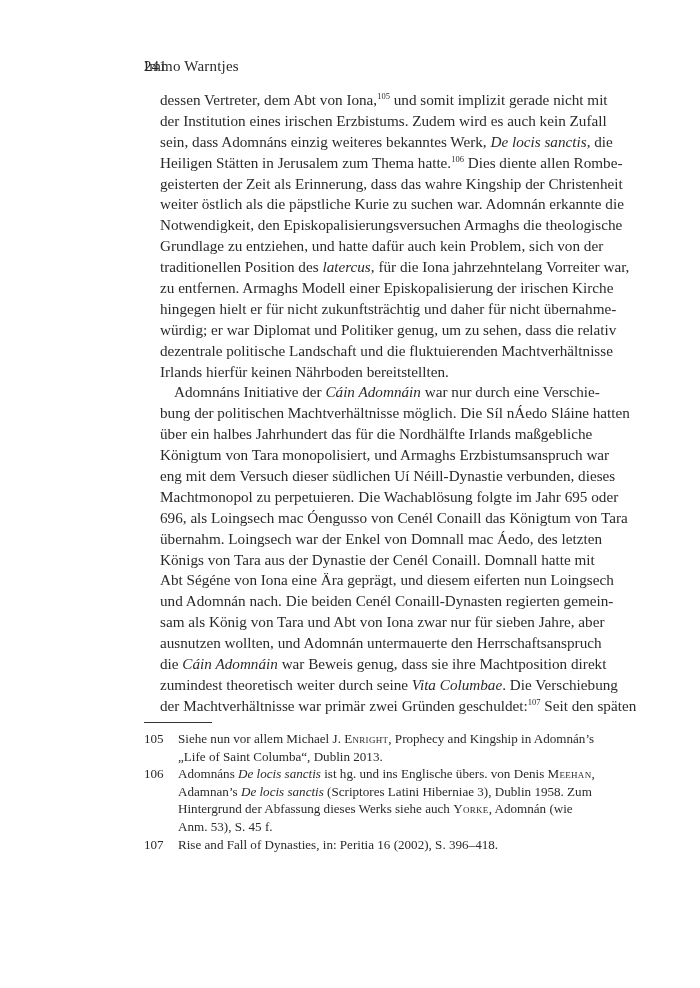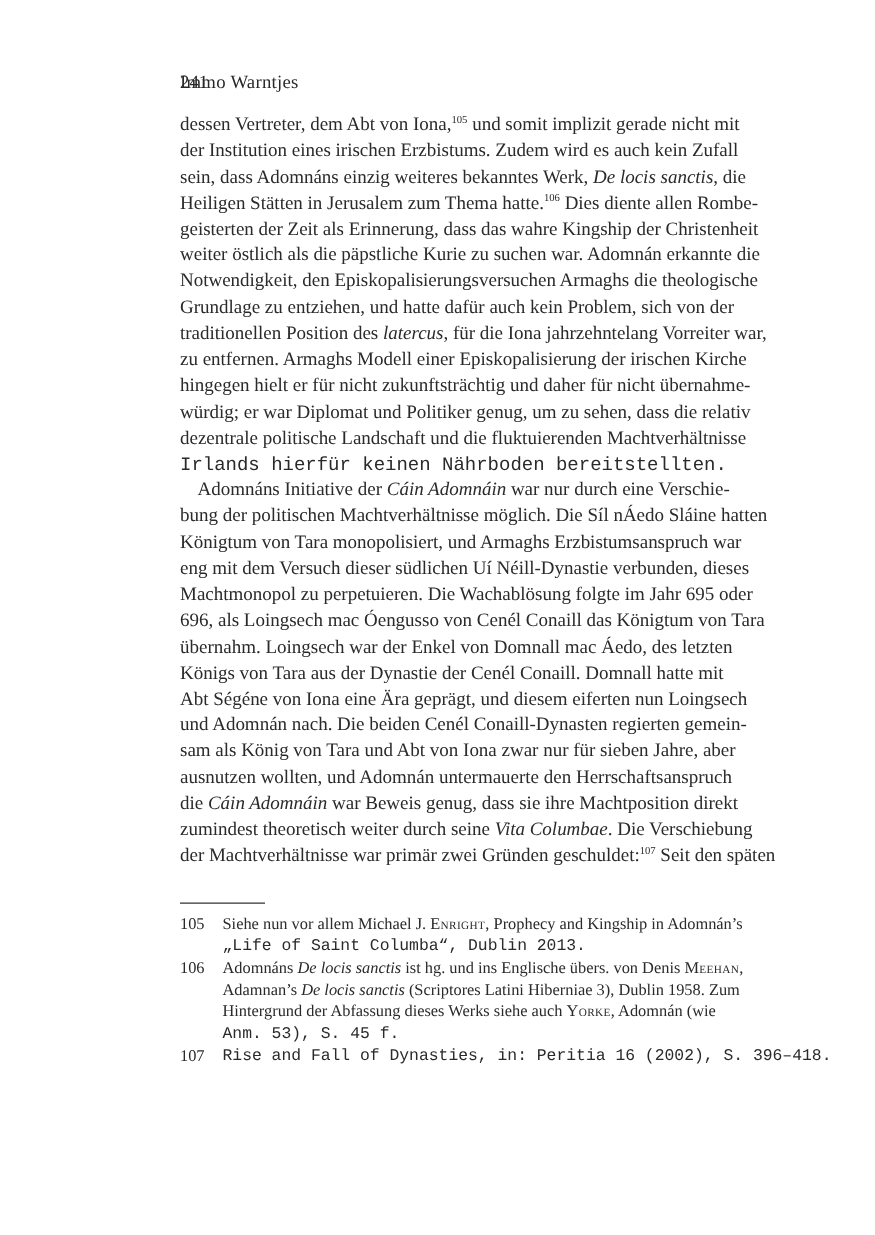--- a/index.html
+++ b/index.html
@@ -1,23 +1,23 @@
 <!DOCTYPE html>
 <html><head>
   <meta charset="utf-8">
   <style>
     html, body { margin: 0; padding: 0; background: #ffffff; }
     body { width: 700px; height: 988px; position: relative; overflow: hidden;
       font-family: "Liberation Serif", "DejaVu Serif", serif; color: #2a2a2a; }
     .page-header { position: absolute; top: 58px; left: 144px; width: 416px; height: 20px; font-size: 15px; }
     .page-number { position: absolute; left: 0; top: 0; }
     .running-head { position: absolute; left: 0; right: 12px; text-align: left; top: 0; letter-spacing: 0.2px; }
-    .body-text { position: absolute; top: 90px; left: 144px; width: 416px; font-size: 15.2px; line-height: 20.9px; }
+    .body-text { position: absolute; top: 90px; left: 160px; width: 416px; font-size: 15.2px; line-height: 20.9px; }
     .line { display: block; text-align: justify; text-align-last: justify; white-space: nowrap; height: 20.9px; }
-    .line.last { text-align-last: left; font-family: Liberation Mono, monospace; }
+    .line.last { text-align-last: left; }
     .line.indent { padding-left: 14px; }
     sup { font-size: 8.5px; vertical-align: 0; position: relative; top: -6px; line-height: 0; }
     .fn-rule { position: absolute; top: 722px; left: 144px; width: 68px; height: 0; border-top: 1px solid #333; }
     .footnotes { position: absolute; top: 730px; left: 144px; width: 416px; font-size: 13.1px; line-height: 17.6px; }
     .fn { position: relative; padding-left: 34px; }
     .fn-num { position: absolute; left: 0; top: 0; }
     .fn .line { height: 17.6px; }
     .sc { font-variant: small-caps; letter-spacing: 0.3px; }
   </style>
 </head>
@@ -38,20 +38,21 @@
     <span class="line">Notwendigkeit, den Episkopalisierungsversuchen Armaghs die theologische</span>
     <span class="line">Grundlage zu entziehen, und hatte dafür auch kein Problem, sich von der</span>
     <span class="line">traditionellen Position des <i>latercus</i>, für die Iona jahrzehntelang Vorreiter war,</span>
     <span class="line">zu entfernen. Armaghs Modell einer Episkopalisierung der irischen Kirche</span>
     <span class="line">hingegen hielt er für nicht zukunftsträchtig und daher für nicht übernahme-</span>
     <span class="line">würdig; er war Diplomat und Politiker genug, um zu sehen, dass die relativ</span>
     <span class="line">dezentrale politische Landschaft und die fluktuierenden Machtverhältnisse</span>
     <span class="line last">Irlands hierfür keinen Nährboden bereitstellten.</span>
     <span class="line indent">Adomnáns Initiative der <i>Cáin Adomnáin</i> war nur durch eine Verschie-</span>
     <span class="line">bung der politischen Machtverhältnisse möglich. Die Síl nÁedo Sláine hatten</span>
+    <span class="line">über ein halbes Jahrhundert das für die Nordhälfte Irlands maßgebliche</span>
     <span class="line">Königtum von Tara monopolisiert, und Armaghs Erzbistumsanspruch war</span>
     <span class="line">eng mit dem Versuch dieser südlichen Uí Néill-Dynastie verbunden, dieses</span>
     <span class="line">Machtmonopol zu perpetuieren. Die Wachablösung folgte im Jahr 695 oder</span>
     <span class="line">696, als Loingsech mac Óengusso von Cenél Conaill das Königtum von Tara</span>
     <span class="line">übernahm. Loingsech war der Enkel von Domnall mac Áedo, des letzten</span>
     <span class="line">Königs von Tara aus der Dynastie der Cenél Conaill. Domnall hatte mit</span>
     <span class="line">Abt Ségéne von Iona eine Ära geprägt, und diesem eiferten nun Loingsech</span>
     <span class="line">und Adomnán nach. Die beiden Cenél Conaill-Dynasten regierten gemein-</span>
     <span class="line">sam als König von Tara und Abt von Iona zwar nur für sieben Jahre, aber</span>
     <span class="line">ausnutzen wollten, und Adomnán untermauerte den Herrschaftsanspruch</span>

